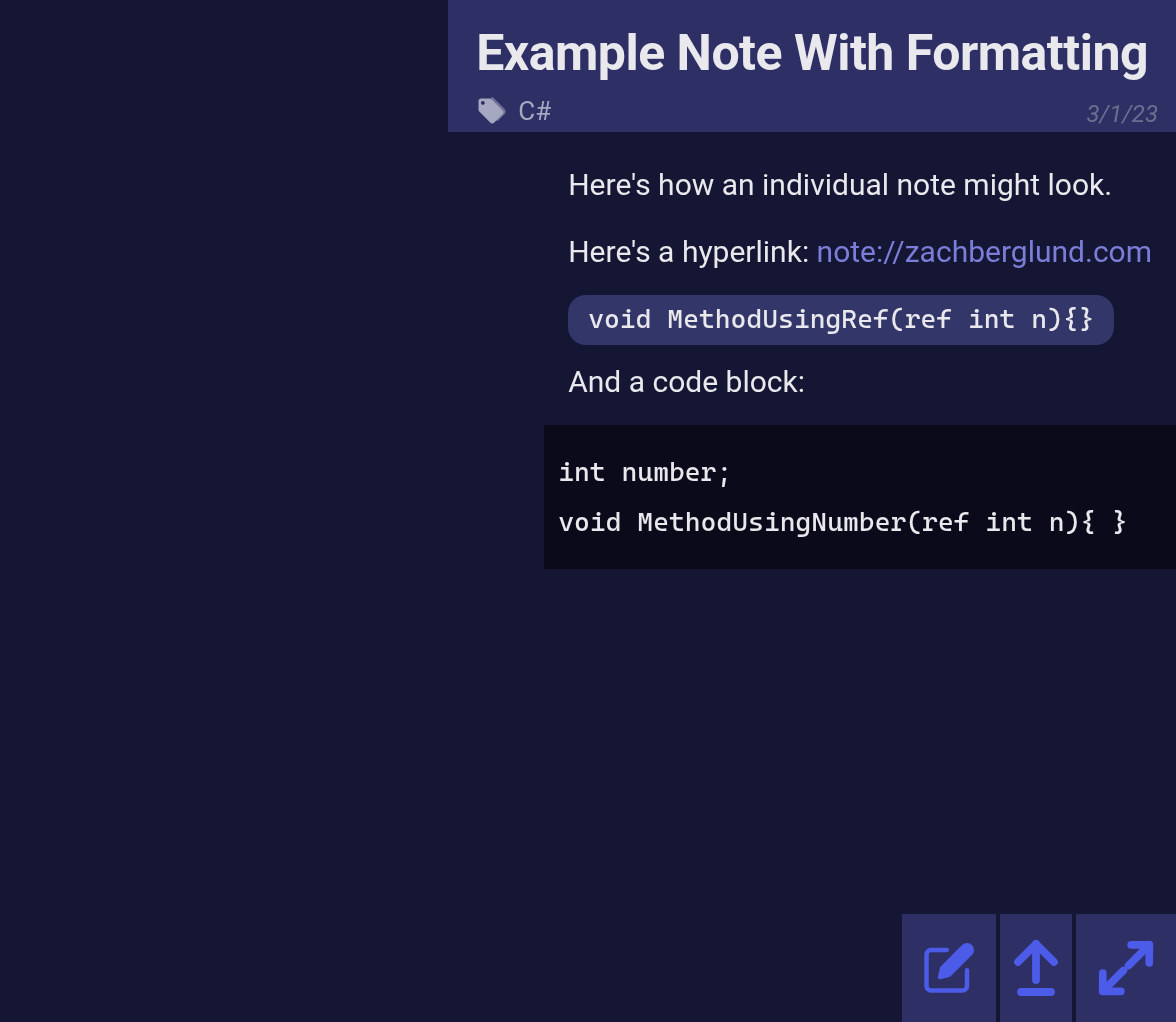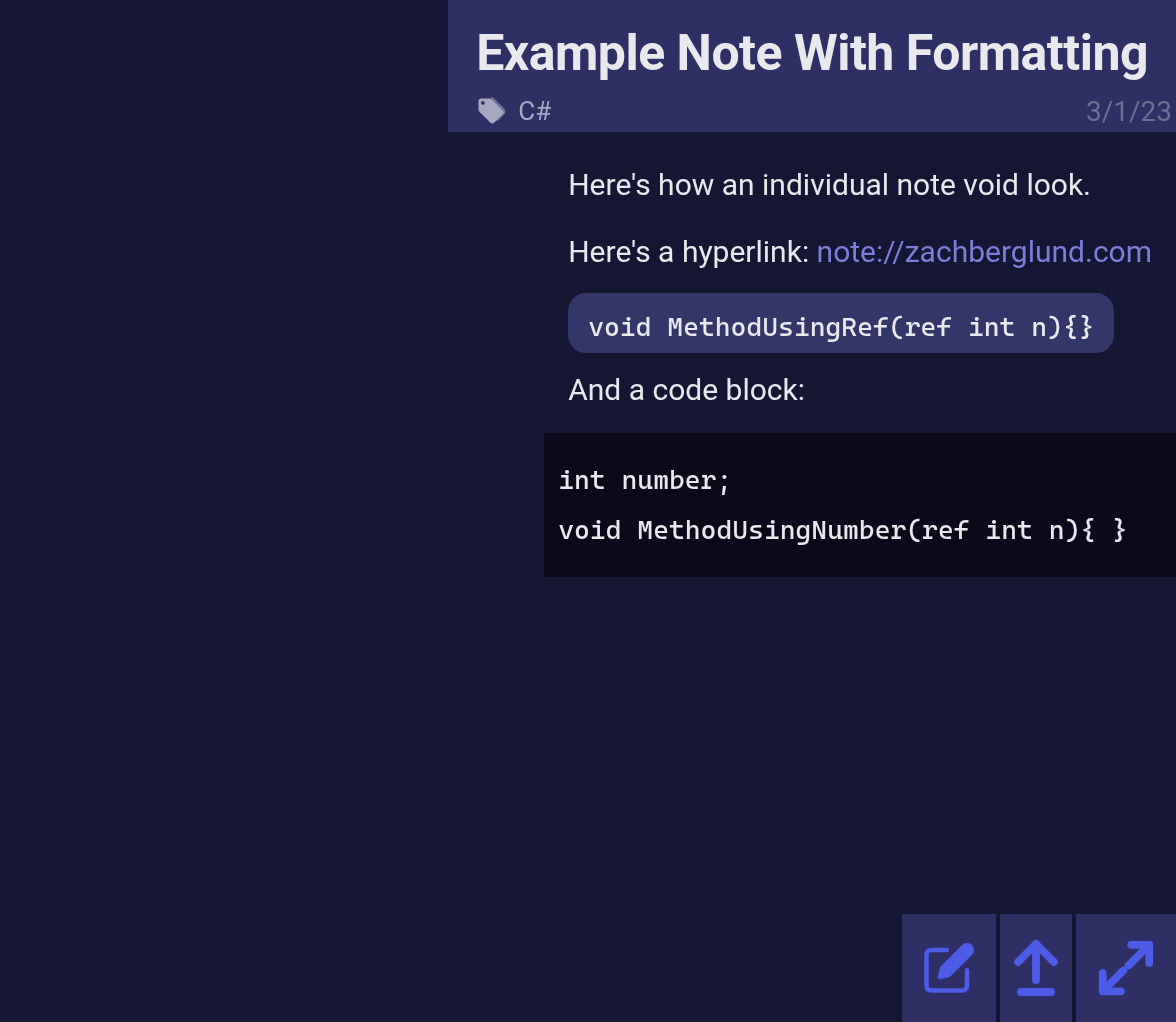--- a/index.html
+++ b/index.html
@@ -48,24 +48,25 @@
     gap: 12px;
     color: var(--text-secondary);
     font-size: 26px;
   }
   .tag-icon {
     display: inline-flex;
     color: var(--text-secondary);
   }
   .date {
     position: absolute;
-    right: 4px;
+    right: 18px;
     bottom: 4px;
     color: var(--text-muted);
-    font-size: 28px;
+    font-size: 24px;
+    font-style: italic;
   }
   
   .content {
     flex: 1;
     background: var(--bg-body);
     padding: 30px 24px 20px 24px;
     overflow: hidden;
     font-size: 30px;
     line-height: 1.55;
   }
@@ -73,21 +74,21 @@
     margin: 0 0 20px 0;
   }
   .link {
     color: var(--link-color);
     text-decoration: none;
   }
   .inline-code {
     display: inline-block;
     background: var(--bg-inline-code);
     border-radius: 18px;
-    padding: 13px 20px 5px 20px;
+    padding: 3px 20px 5px 20px;
     font-family: "Cascadia Code", Consolas, "Courier New", monospace;
     font-size: 27px;
     color: var(--text-primary);
     margin-top: -2px;
     margin-bottom: 14px;
   }
   .code-block {
     background: var(--bg-codeblock);
     padding: 22px 14px;
     margin: 14px -24px 18px -24px;
@@ -137,21 +138,21 @@
           <path d="M21.41 11.58l-9-9C12.05 2.22 11.55 2 11 2H4c-1.1 0-2 .9-2 2v7c0 .55.22 1.05.59 1.42l9 9c.36.36.86.58 1.41.58s1.05-.22 1.41-.59l7-7c.37-.36.59-.86.59-1.41s-.23-1.06-.59-1.42zM5.5 7C4.67 7 4 6.33 4 5.5S4.67 4 5.5 4 7 4.67 7 5.5 6.33 7 5.5 7z"></path>
           <path opacity=".55" d="M 13 2 l 9 9 c .36 .36 .59 .87 .59 1.42 s -.22 1.05 -.59 1.41 l -5 5" stroke="currentColor" stroke-width="2.2" fill="none" stroke-linecap="round"></path>
         </svg>
       </span>
       <span>C#</span>
     </div>
     <div class="date">3/1/23</div>
   </div>
 
   <div class="content">
-    <p>Here's how an individual note void look.</p>
+    <p>Here's how an individual note might look.</p>
     <p>
       <span>Here's a hyperlink: </span><a class="link">note://zachberglund.com</a>
     </p>
     <div class="inline-code">void MethodUsingRef(ref int n){}</div>
     <p>And a code block:</p>
     <div class="code-block">int number;
 void MethodUsingNumber(ref int n){ }</div>
   </div>
 
   <div class="toolbar">

